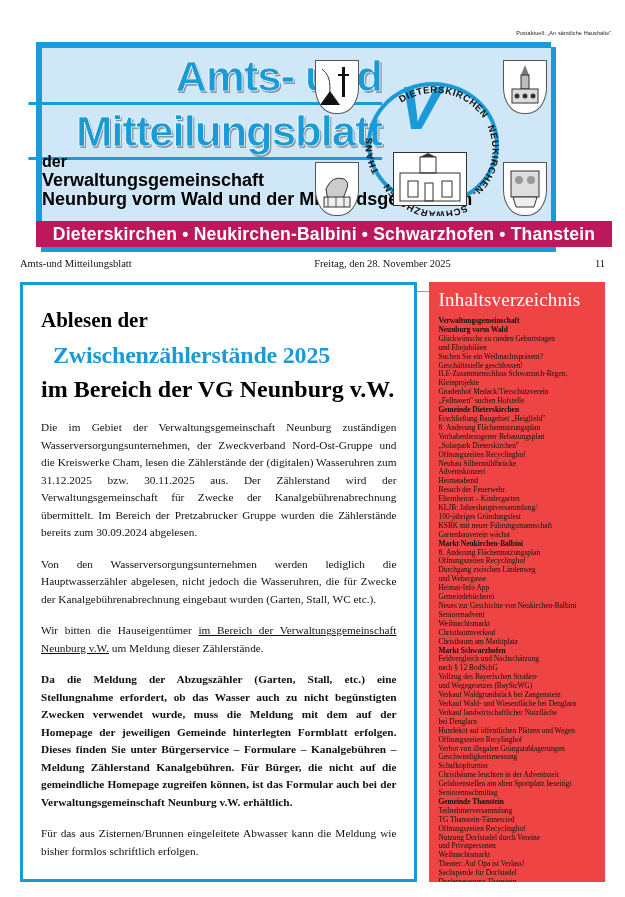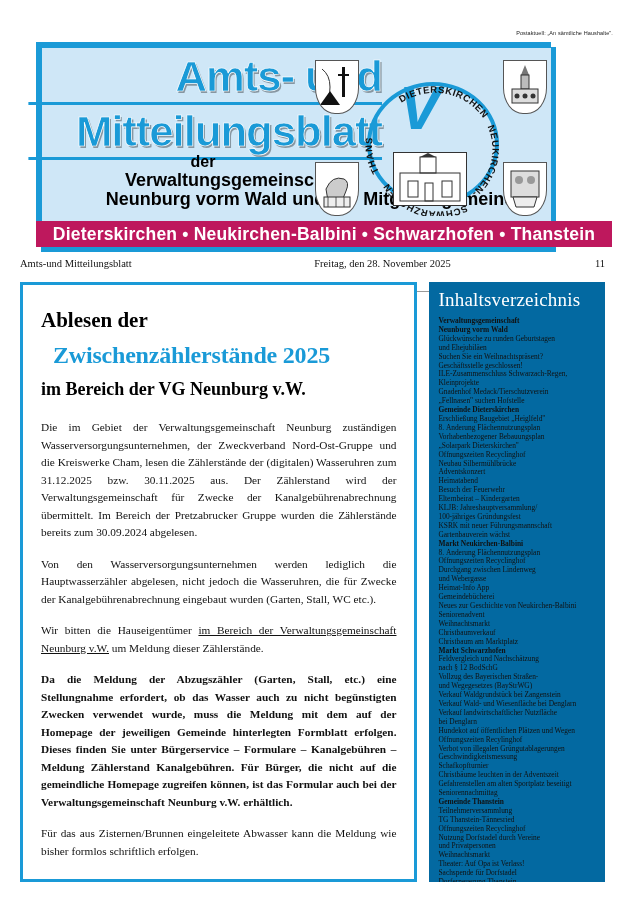--- a/index.html
+++ b/index.html
@@ -68,21 +68,21 @@
   }
   .title-line.second {
     margin-top: 4px;
   }
 
   .sub-block {
     position: absolute;
     left: 0;
     top: 104px;
     width: 562px;
-    text-align: center;
+    text-align: left;
     font-family: "Liberation Sans", sans-serif;
     font-weight: bold;
     color: #000000;
     line-height: 19px;
     padding-right: 4px;
     box-sizing: border-box;
   }
   .sub-der { font-size: 16px; display: block; margin-right: 236px;}
   .sub-vg { font-size: 18px; display: block; margin-right: 170px; }
   .sub-neun { font-size: 18px; display: block; }
@@ -221,41 +221,41 @@
   }
   .headline-2 {
     font-size: 24px;
     font-weight: bold;
     color: #1a9ad7;
     line-height: 29px;
     margin: 0 0 7px 12px;
     letter-spacing: -.2px;
   }
   .headline-3 {
-    font-size: 18px;
+    font-size: 24px;
     font-weight: bold;
     color: #000;
     line-height: 24px;
     margin: 0 0 18px 0;
   }
   .article p {
     font-size: 11.3px;
     line-height: 17.5px;
     text-align: justify;
     margin: 0 0 14px 0;
     color: #111;
     hyphens: auto;
   }
   .article p.bold { font-weight: bold; }
   .u { text-decoration: underline; }
 
   
   .toc {
     width: 191px;
-    background: #0369a1;
+    background: #ef4444;
     box-sizing: border-box;
     padding: 6px 7px 8px 9px;
     overflow: hidden;
   }
   .toc-title {
     font-family: "Liberation Serif", serif;
     font-size: 19px;
     color: #ffffff;
     line-height: 24px;
     margin: 0 0 5px 0;

